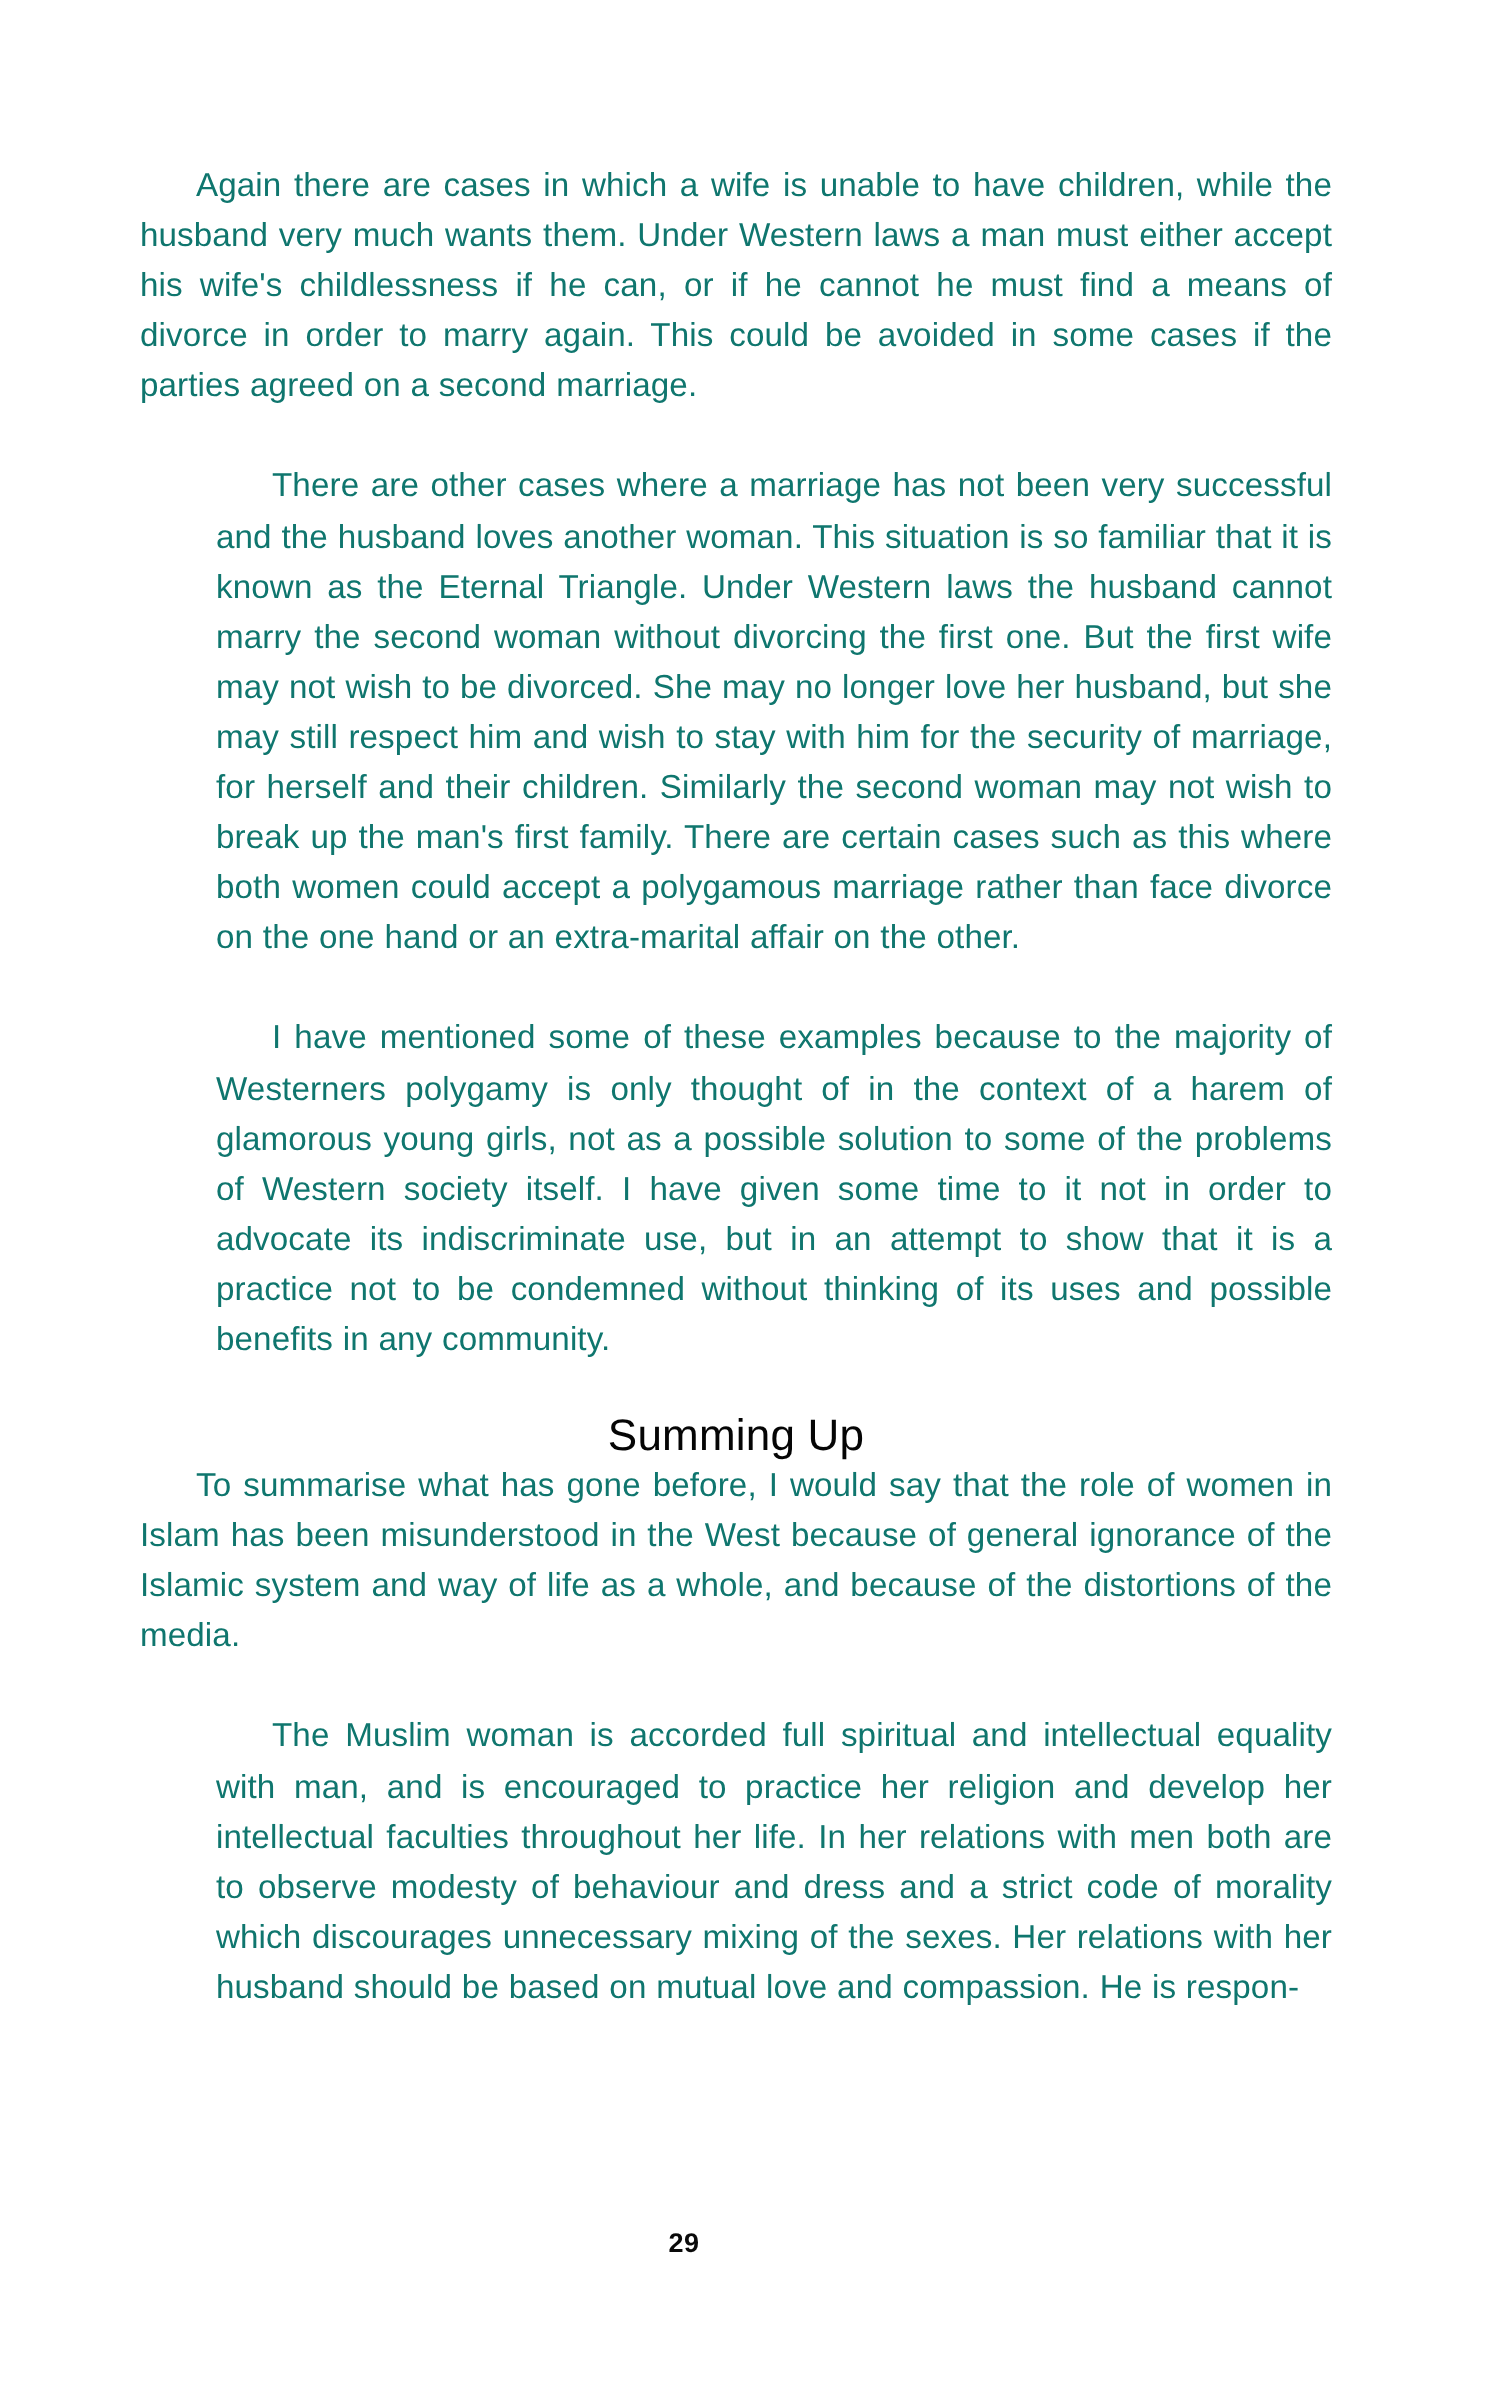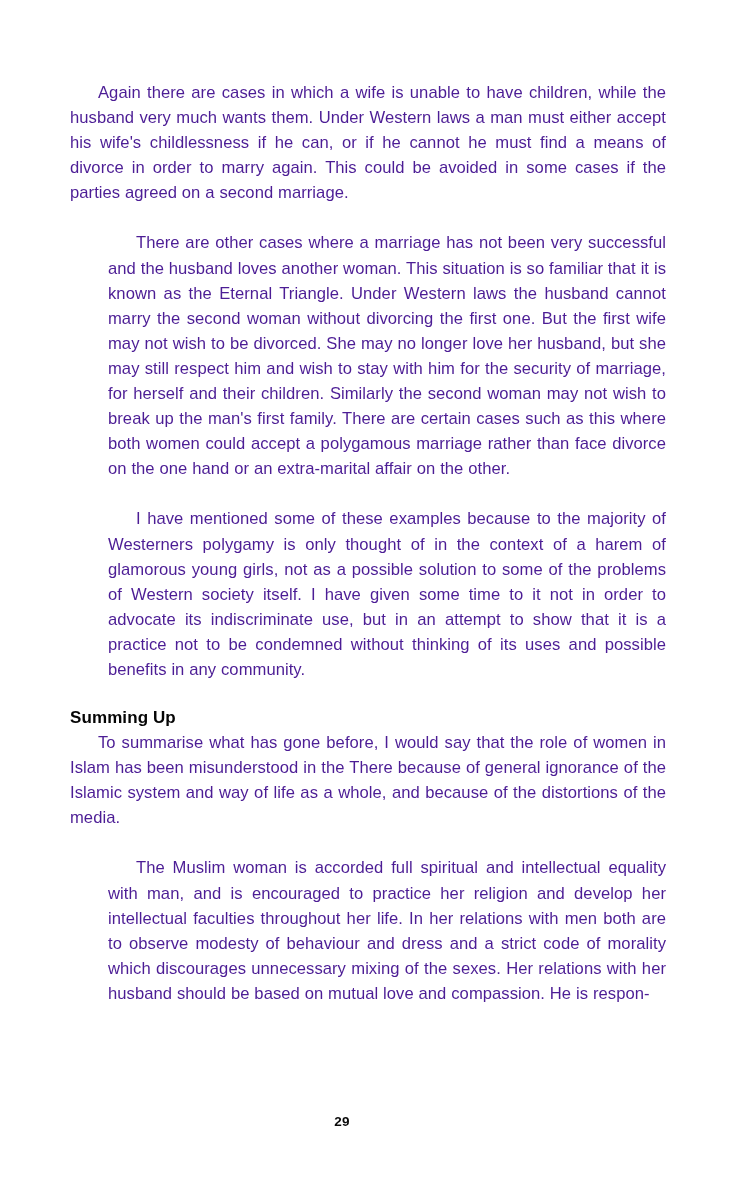--- a/index.html
+++ b/index.html
@@ -33,43 +33,43 @@
     width: 596px;
   }
 
   .para {
     margin: 0 0 0 0;
     font-size: 16.6px;
     line-height: 25.1px;
     text-align: justify;
     text-justify: inter-word;
     text-indent: 28px;
-    color: #4c1d95;
+    color: #0f766e;
     letter-spacing: 0.05px;
     word-spacing: 0.2px;
     font-weight: 400;
   }
 
   .para.gap-before {
     margin-top: 25px;
     margin-left: 38px;
   }
 
   .para.tight {
     margin-top: 0;
   }
 
   .section-heading {
     margin: 0;
     margin-top: 24px;
-    font-size: 17px;
+    font-size: 22px;
     line-height: 24px;
-    font-weight: 700;
+    font-weight: 400;
     text-indent: 0;
-    text-align: left;
+    text-align: center;
     color: #050505;
     letter-spacing: 0.1px;
   }
 
   #page-number {
     position: absolute;
     left: 0;
     top: 1114px;
     width: 684px;
     text-align: center;
@@ -87,21 +87,21 @@
   <div id="text-column">
 
     <p class="para">Again there are cases in which a wife is unable to have children, while the husband very much wants them. Under Western laws a man must either accept his wife's childlessness if he can, or if he cannot he must find a means of divorce in order to marry again. This could be avoided in some cases if the parties agreed on a second marriage.</p>
 
     <p class="para gap-before">There are other cases where a marriage has not been very successful and the husband loves another woman. This situation is so familiar that it is known as the Eternal Triangle. Under Western laws the husband cannot marry the second woman without divorcing the first one. But the first wife may not wish to be divorced. She may no longer love her husband, but she may still respect him and wish to stay with him for the security of marriage, for herself and their children. Similarly the second woman may not wish to break up the man's first family. There are certain cases such as this where both women could accept a polygamous marriage rather than face divorce on the one hand or an extra-marital affair on the other.</p>
 
     <p class="para gap-before">I have mentioned some of these examples because to the majority of Westerners polygamy is only thought of in the context of a harem of glamorous young girls, not as a possible solution to some of the problems of Western society itself. I have given some time to it not in order to advocate its indiscriminate use, but in an attempt to show that it is a practice not to be condemned without thinking of its uses and possible benefits in any community.</p>
 
     <h2 class="section-heading">Summing Up</h2>
 
-    <p class="para tight">To summarise what has gone before, I would say that the role of women in Islam has been misunderstood in the There because of general ignorance of the Islamic system and way of life as a whole, and because of the distortions of the media.</p>
+    <p class="para tight">To summarise what has gone before, I would say that the role of women in Islam has been misunderstood in the West because of general ignorance of the Islamic system and way of life as a whole, and because of the distortions of the media.</p>
 
     <p class="para gap-before">The Muslim woman is accorded full spiritual and intellectual equality with man, and is encouraged to practice her religion and develop her intellectual faculties throughout her life. In her relations with men both are to observe modesty of behaviour and dress and a strict code of morality which discourages unnecessary mixing of the sexes. Her relations with her husband should be based on mutual love and compassion. He is respon-</p>
 
   </div>
 
   <div id="page-number">29</div>
 
 </div>
 
 </body></html>

